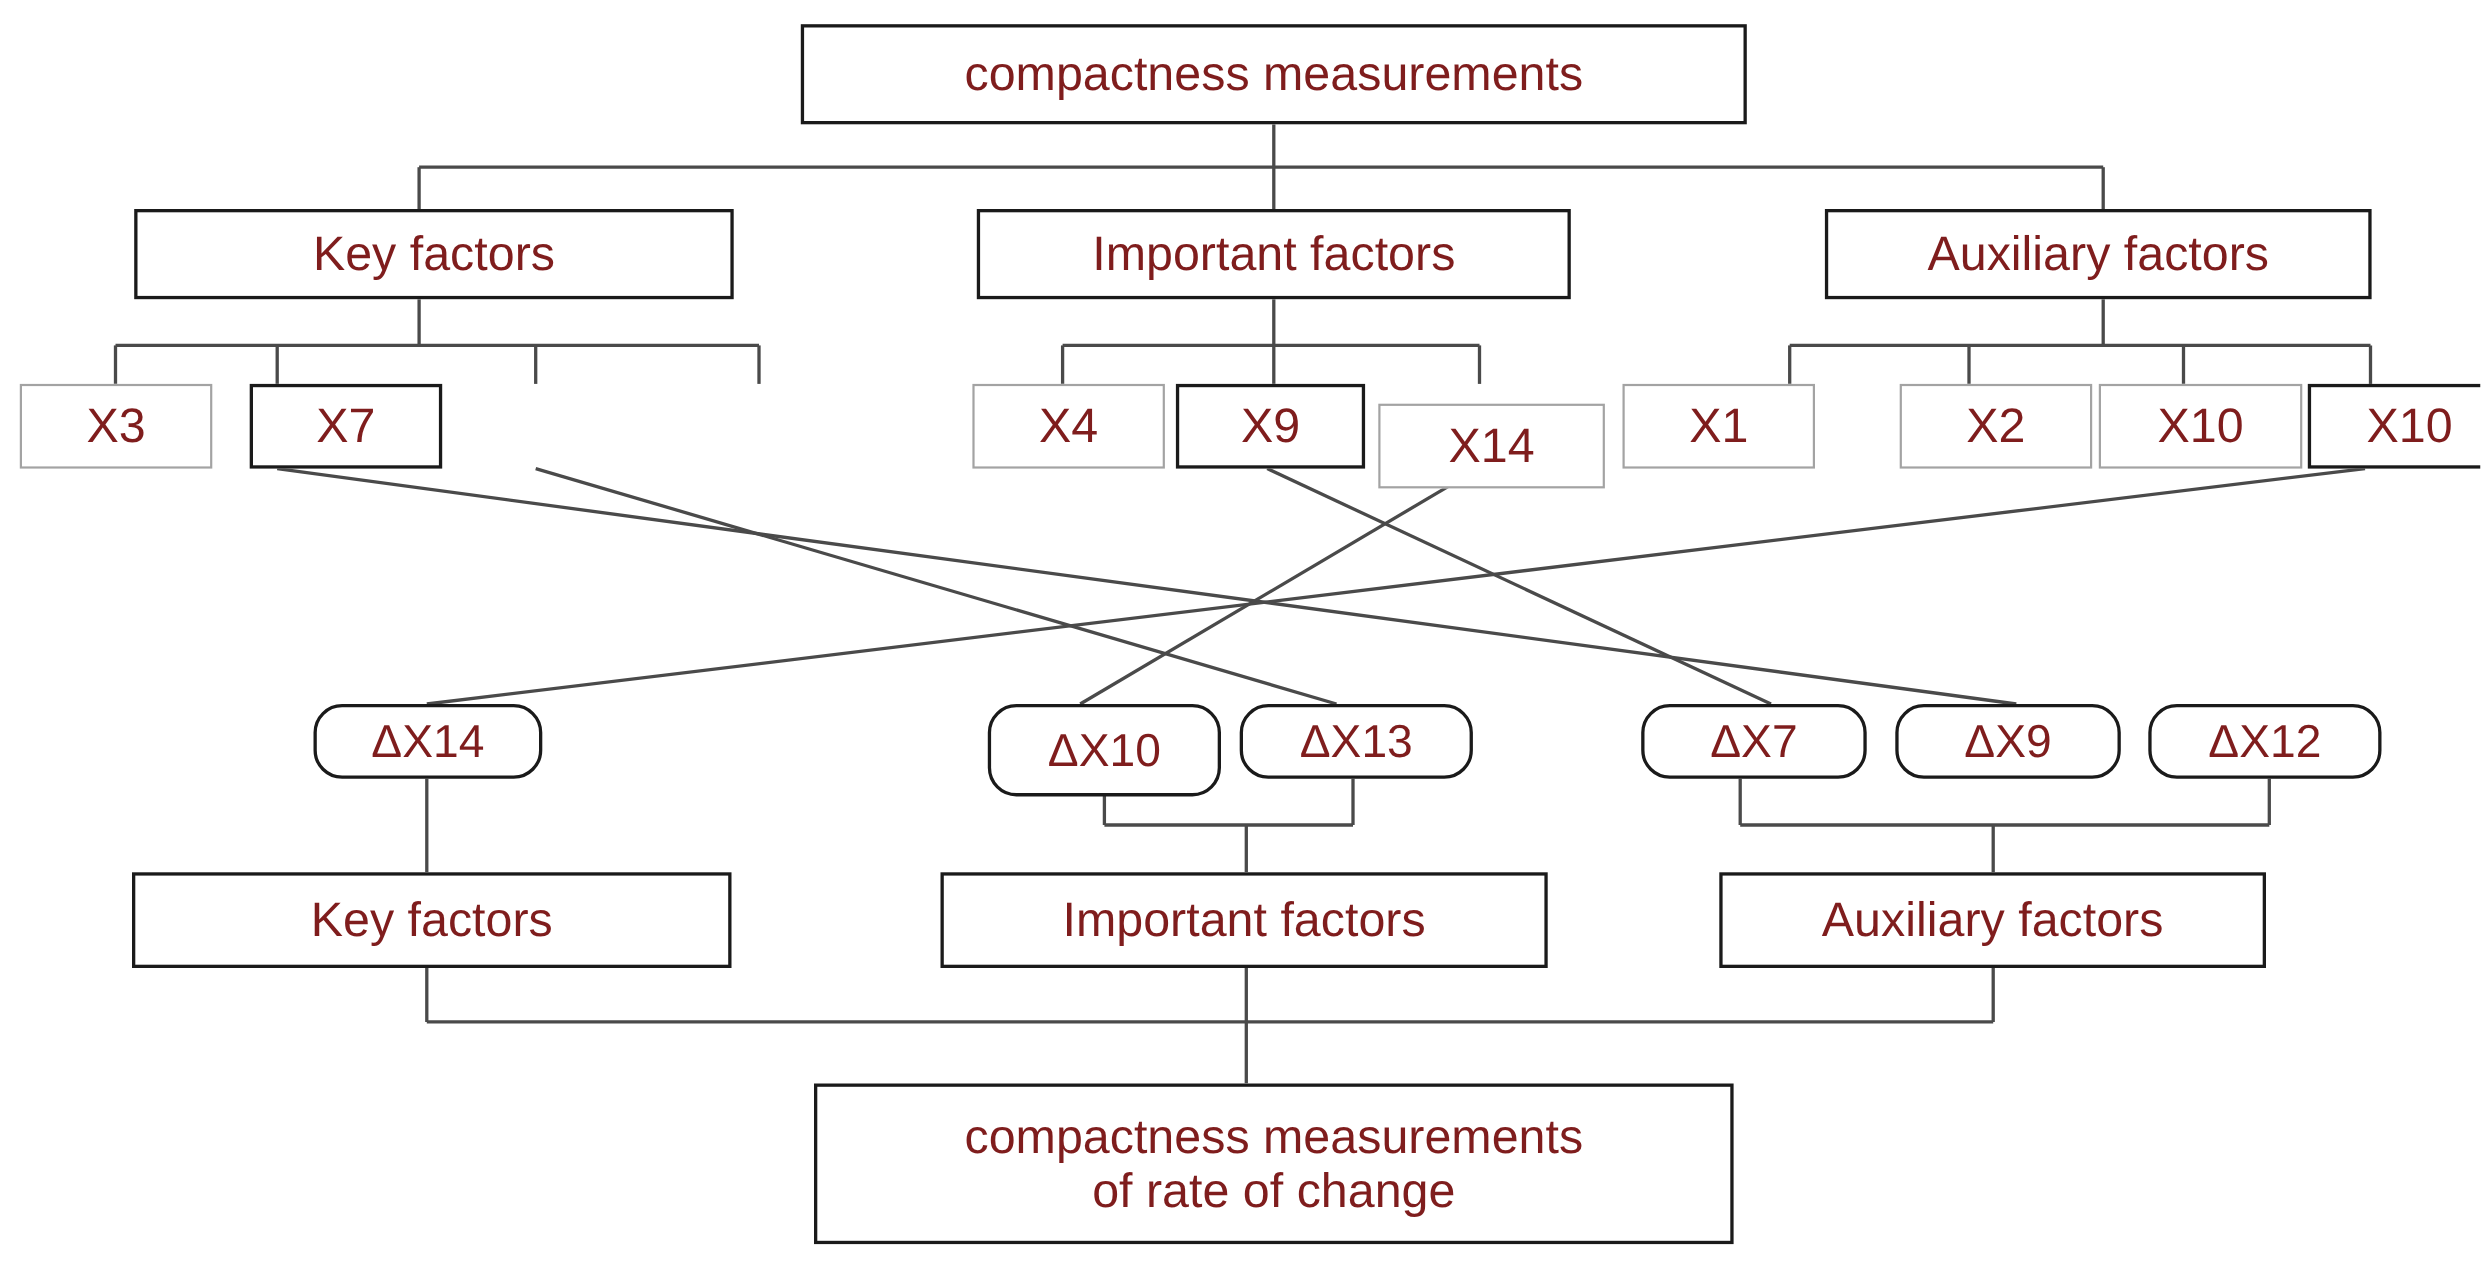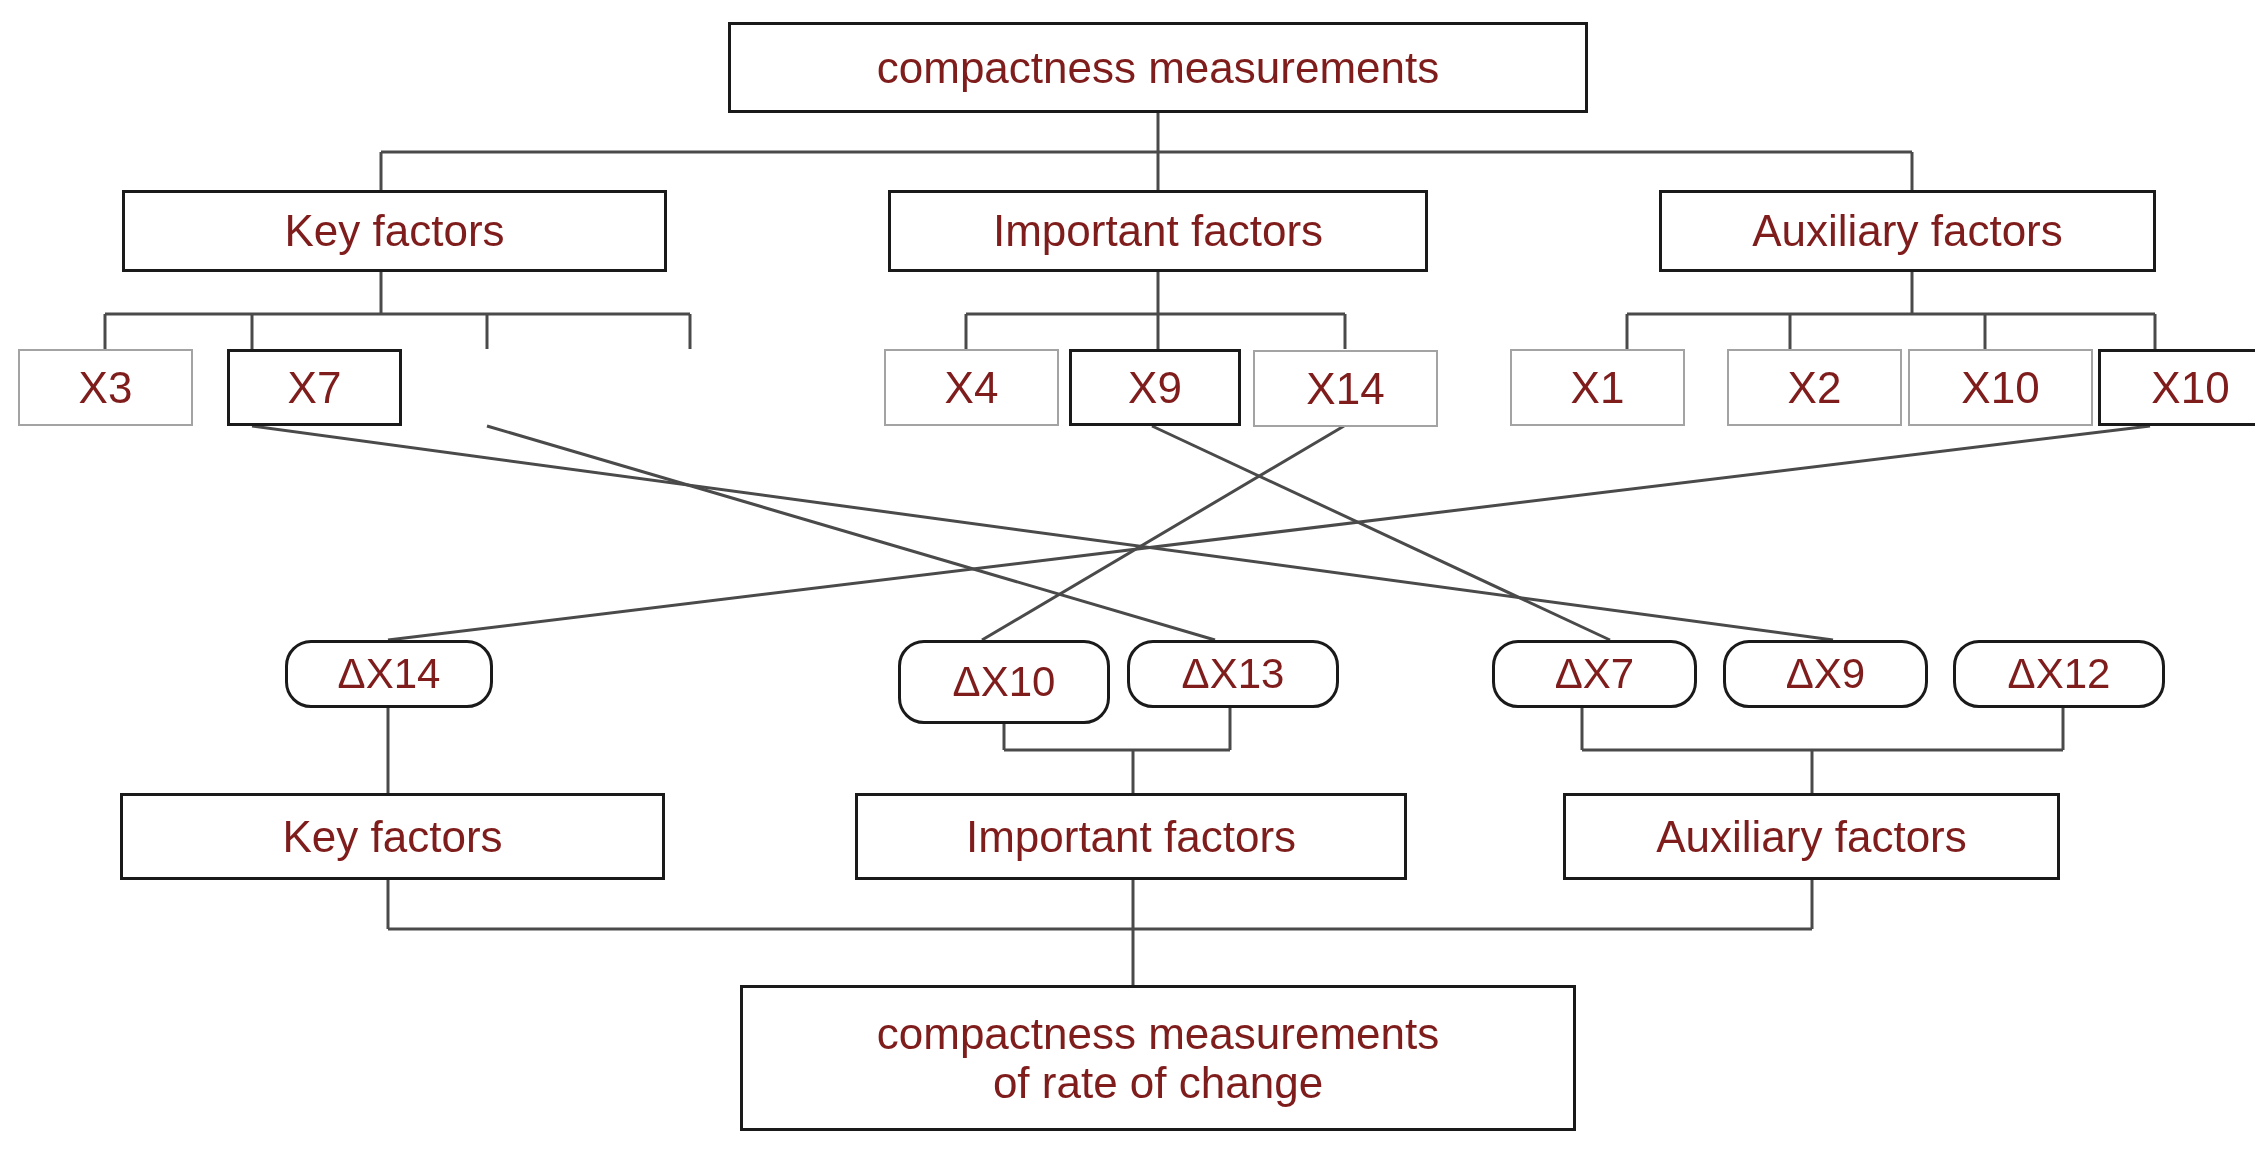--- a/index.html
+++ b/index.html
@@ -126,23 +126,23 @@
   <div class="node n-var thin" style="left:18px; top:349px; width:175px; height:77px;">X3</div>
 
   <div class="node n-var" style="left:207px; top:349px; width:175px; height:77px;margin-left:20px;">X7</div>
 
 
 
   <div class="node n-var thin" style="left:884px; top:349px; width:175px; height:77px;">X4</div>
 
   <div class="node n-var" style="left:1069px; top:349px; width:172px; height:77px;">X9</div>
 
-  <div class="node n-var thin" style="left:1253px; top:350px; width:185px; height:77px;">X14</div>
+  <div class="node n-var thin" style="left:1253px; top:367px; width:206px; height:77px;">X14</div>
 
-  <div class="node n-var thin" style="left:1510px; top:349px; width:175px; height:77px;">X1</div>
+  <div class="node n-var thin" style="left:1475px; top:349px; width:175px; height:77px;">X1</div>
 
   <div class="node n-var thin" style="left:1727px; top:349px; width:175px; height:77px;">X2</div>
 
   <div class="node n-var thin" style="left:1908px; top:349px; width:185px; height:77px;">X10</div>
 
   <div class="node n-var" style="left:2098px; top:349px; width:185px; height:77px;">X10</div>
 
   <div class="node n-delta" style="left:285px; top:640px; width:208px; height:68px;">ΔX14</div>
 
   <div class="node n-delta" style="left:898px; top:640px; width:212px; height:84px;">ΔX10</div>

